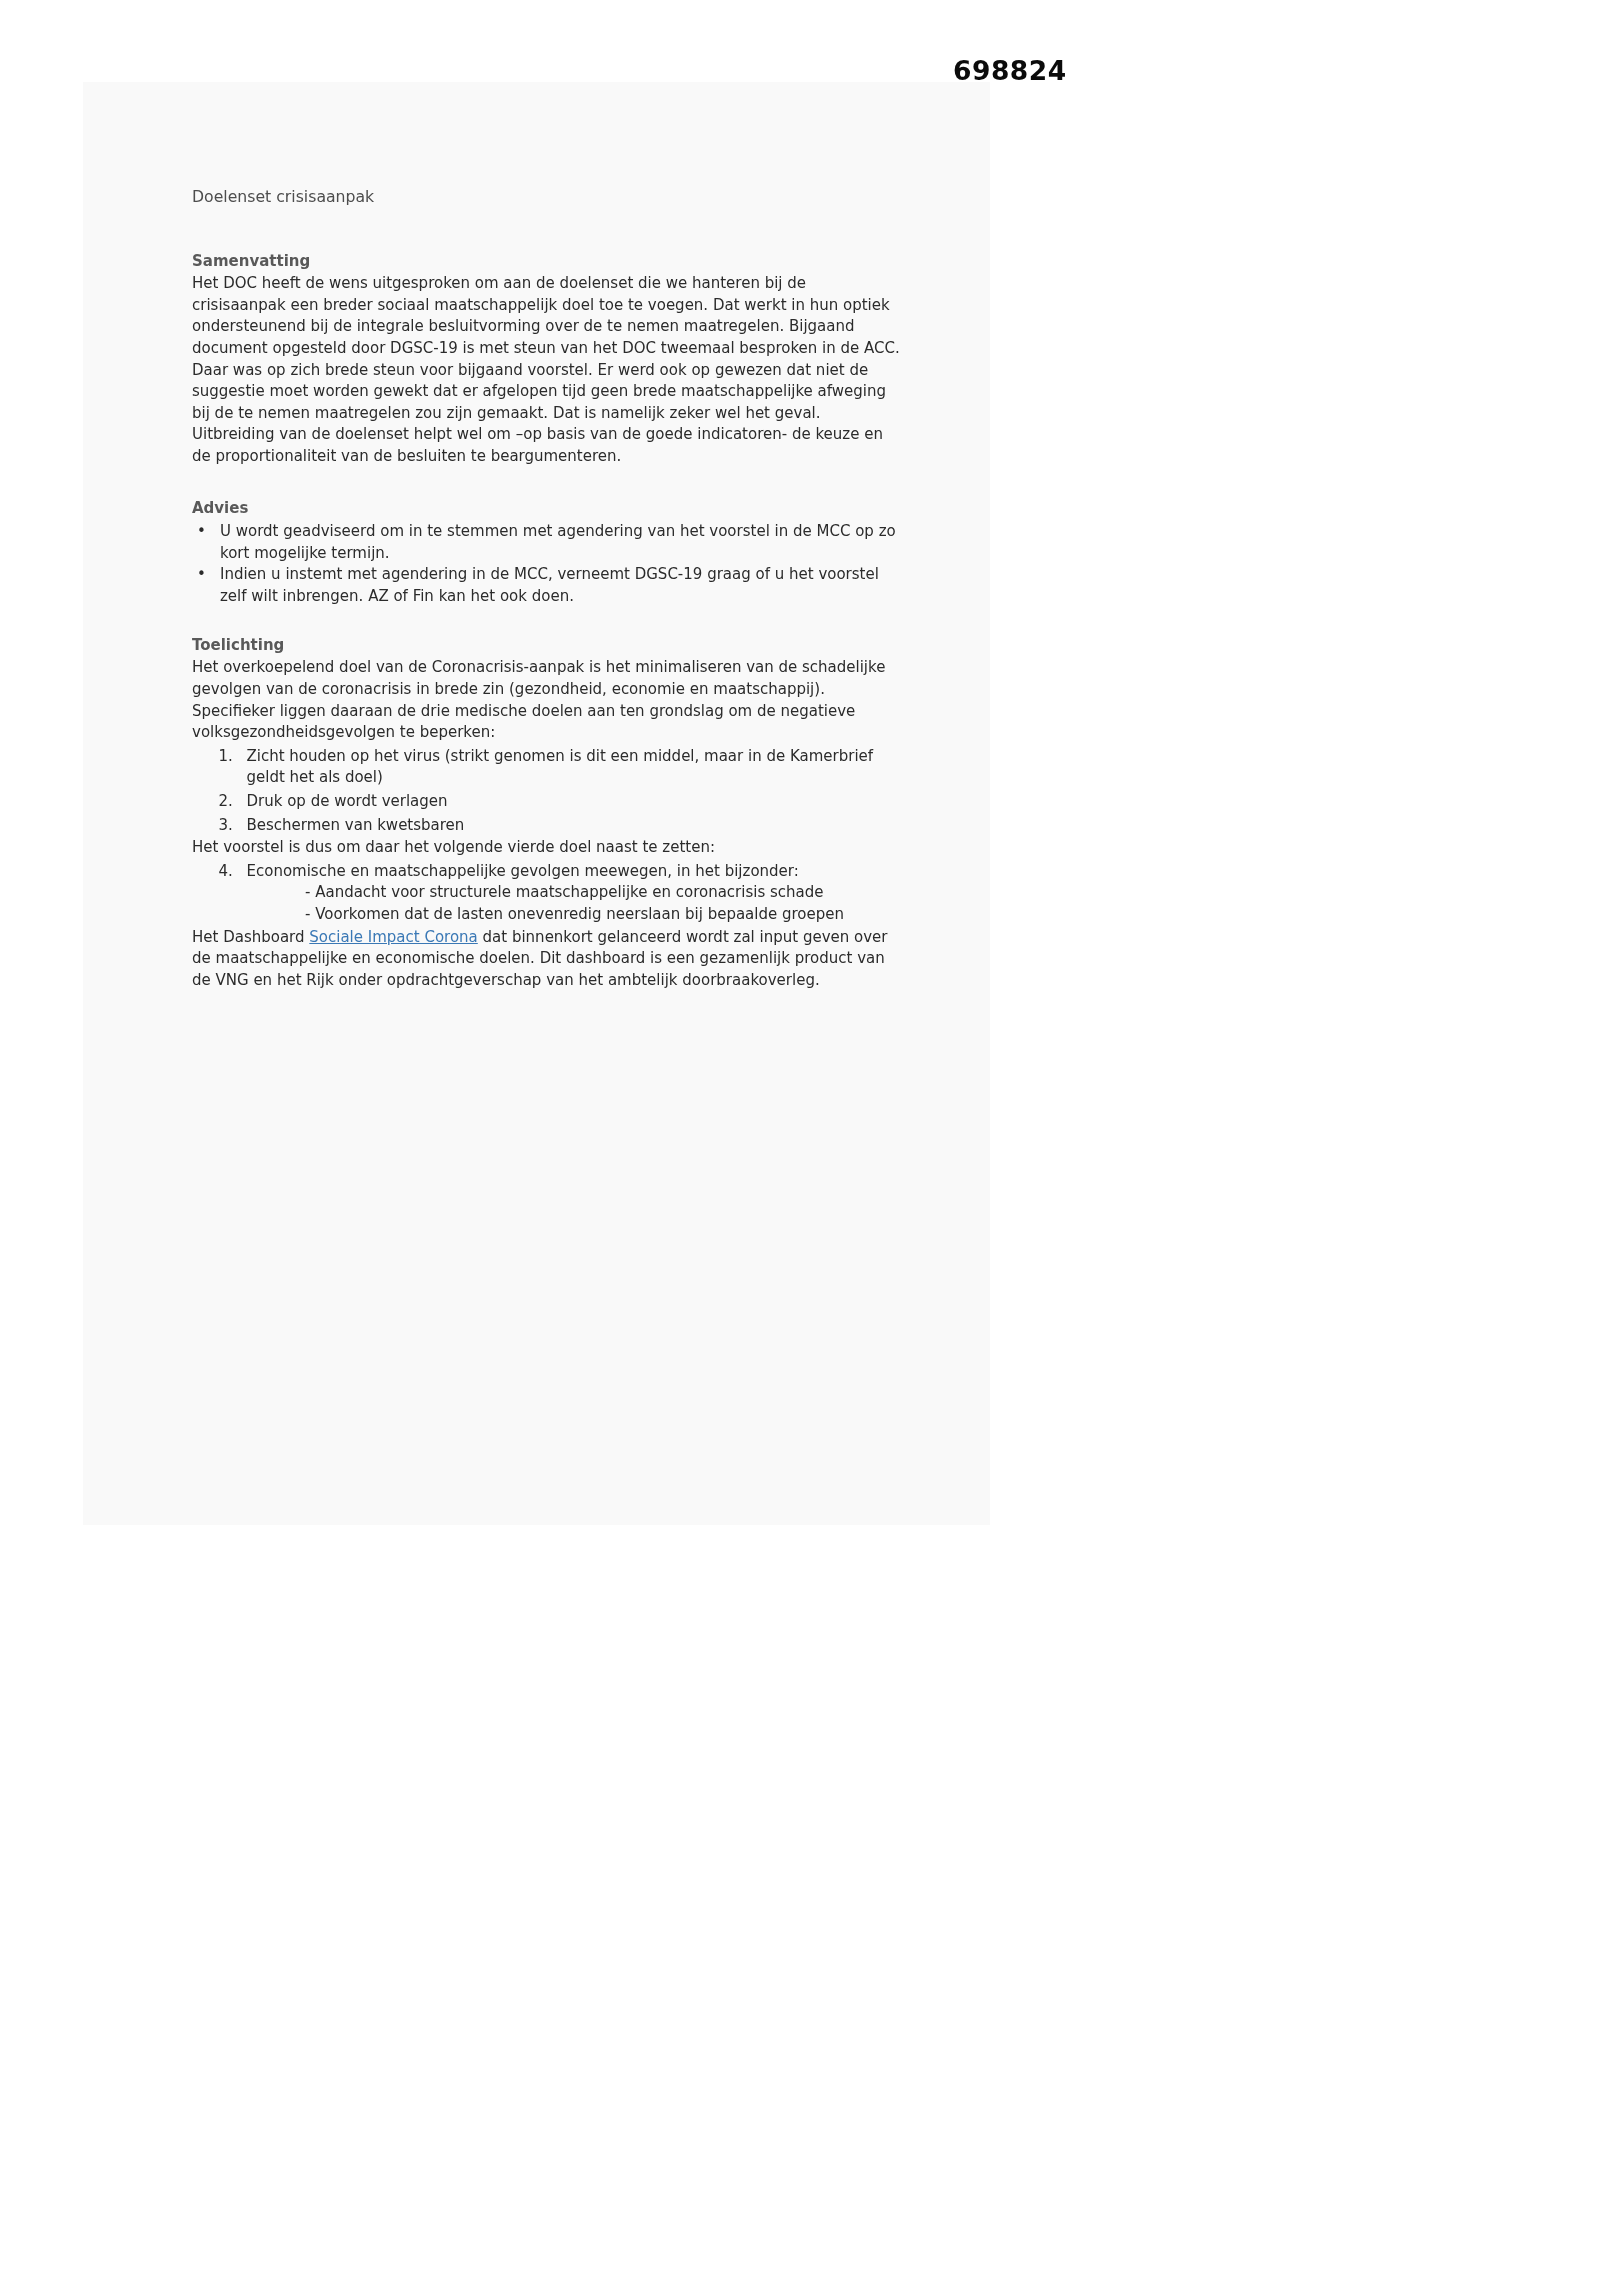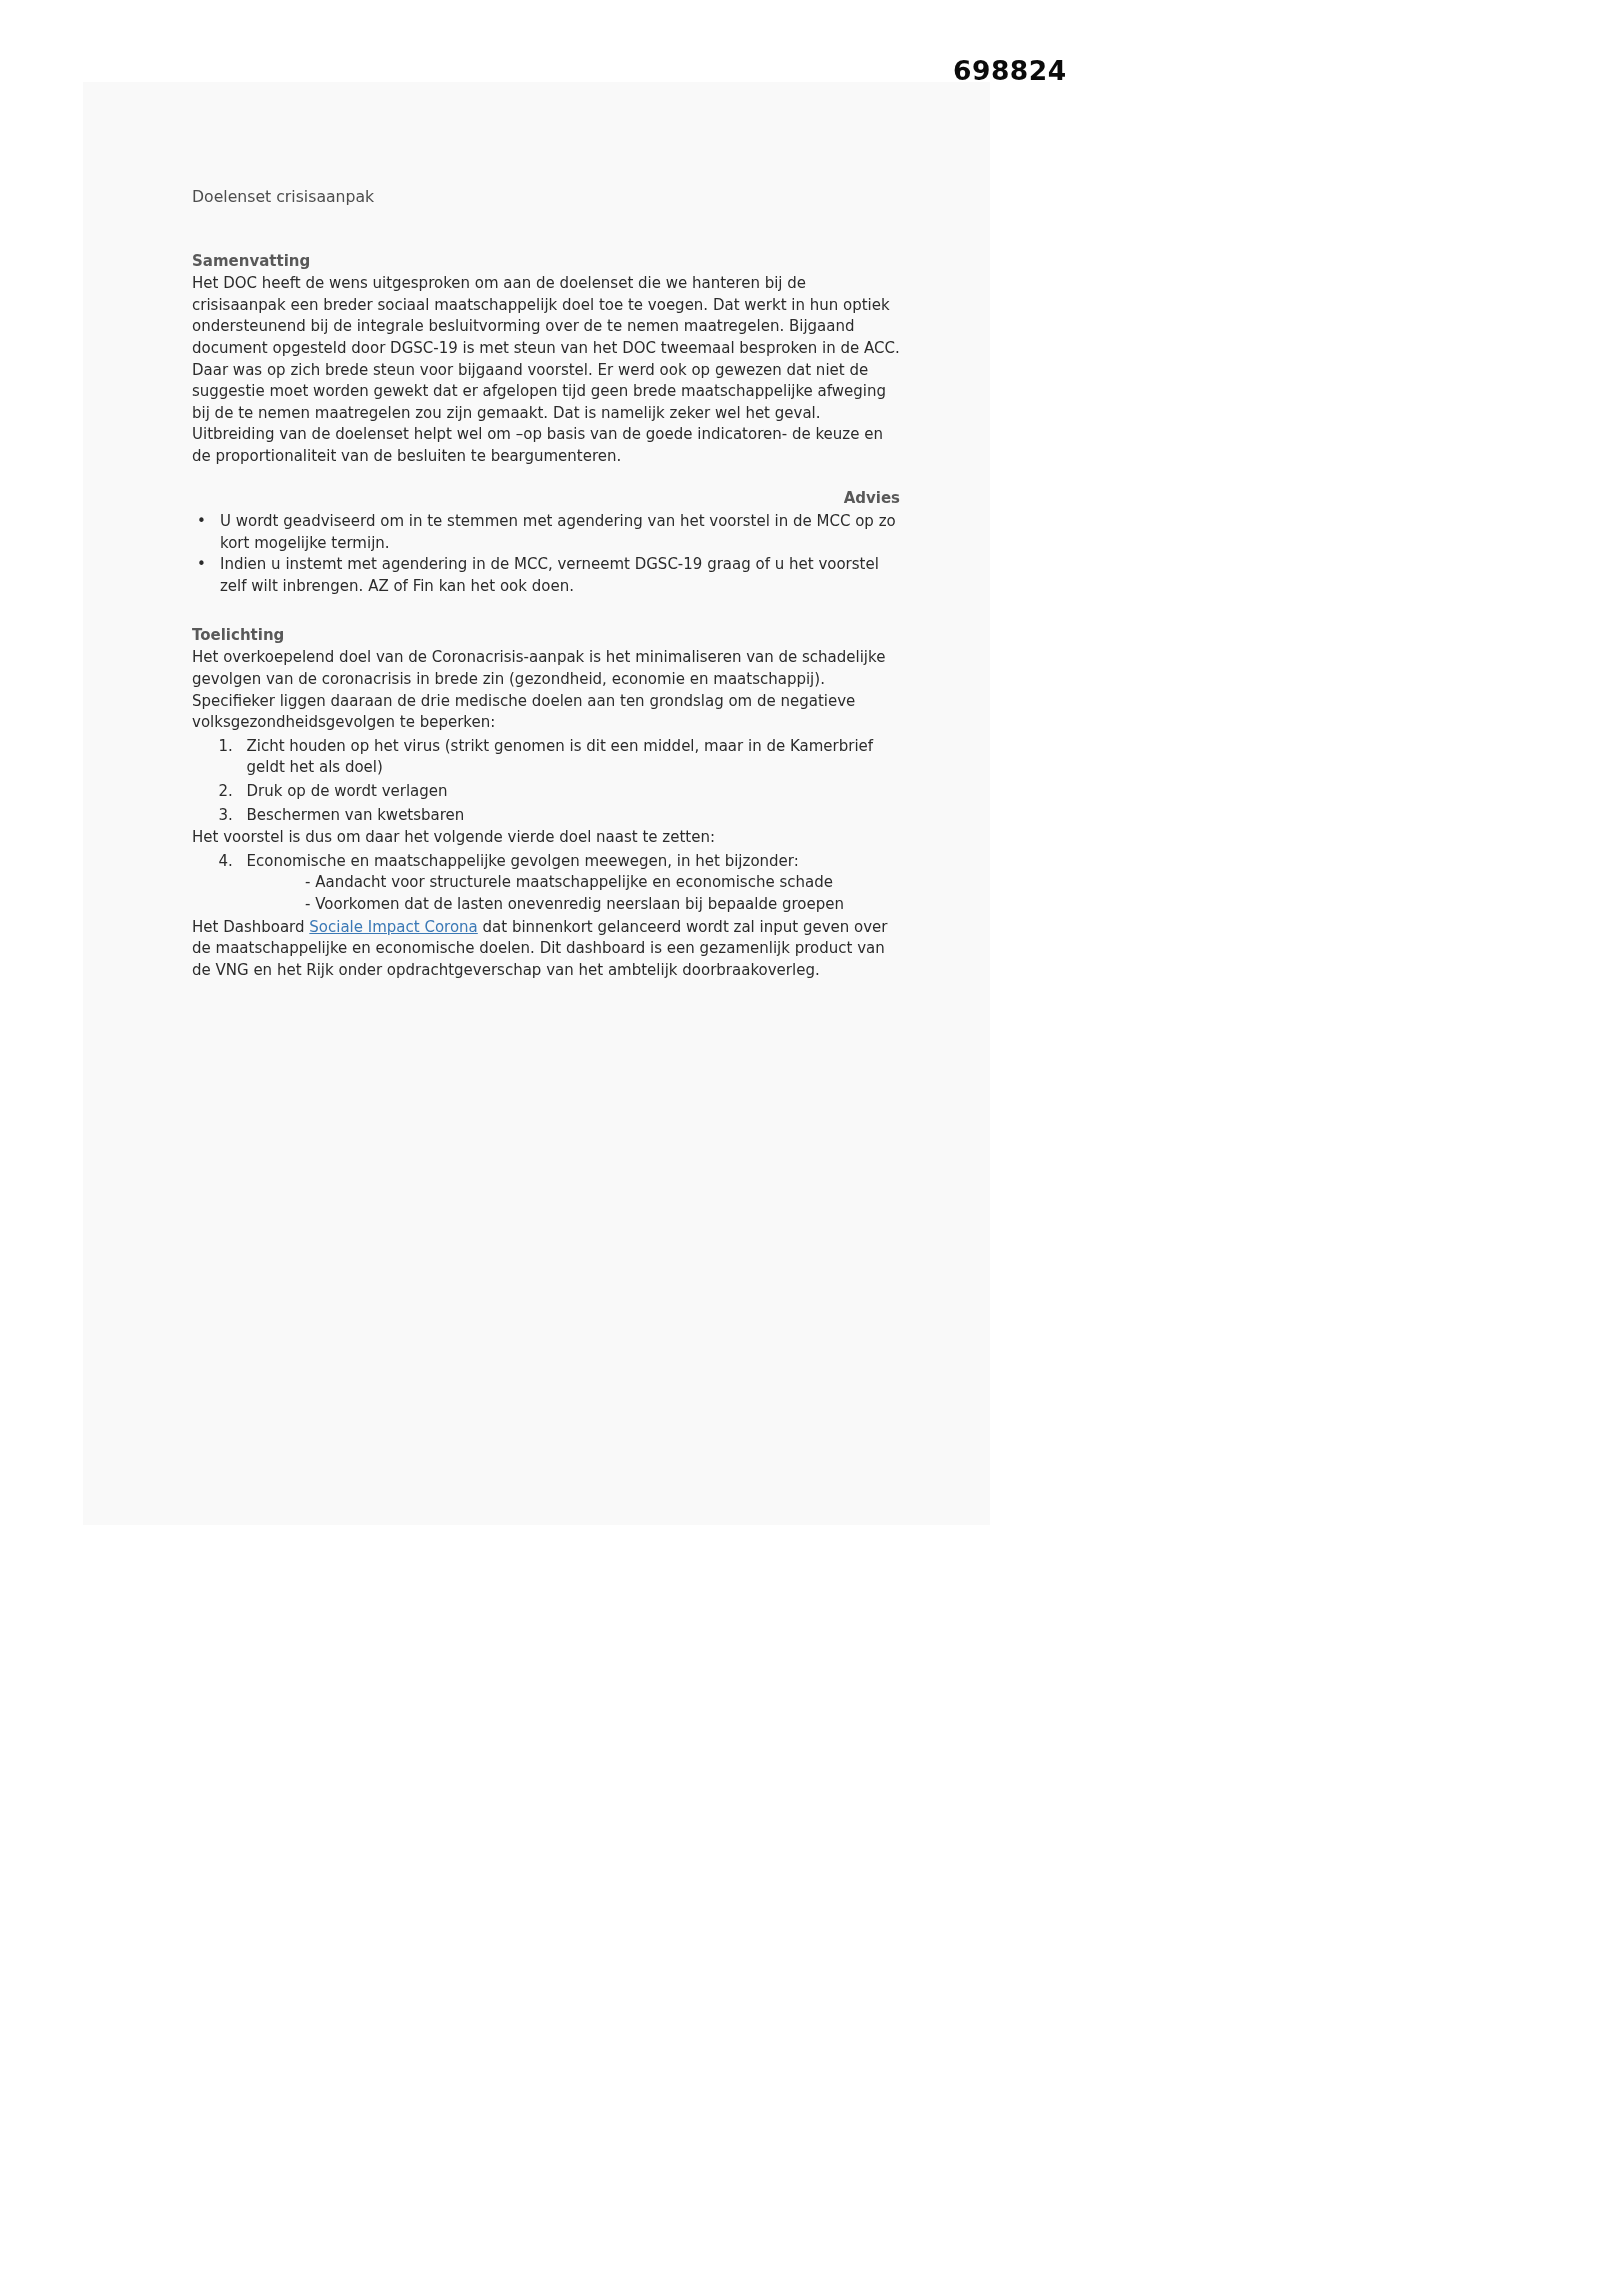--- a/index.html
+++ b/index.html
@@ -49,21 +49,21 @@
   }
   .section-heading {
     font-size: 15px;
     font-weight: bold;
     color: #595959;
     margin: 0;
   }
   p.body-text {
     margin: 1px 0 0 0;
   }
-  .heading-advies { margin-top: 20px; text-align: right; }
+  .heading-advies { margin-top: 30px; }
   .bullet-list { margin-top: 2px; }
   .bullet-item {
     display: flex;
   }
   .bullet-item .marker {
     flex: none;
     width: 28px;
     padding-left: 4.9px;
     box-sizing: border-box;
   }
@@ -132,19 +132,19 @@
       <span class="num-text">Beschermen van kwetsbaren</span>
     </div>
   </div>
 
   <p class="body-text proposal-intro">Het voorstel is dus om daar het volgende vierde doel naast te zetten:</p>
 
   <div class="numbered-item">
     <span class="num">4.</span>
     <span class="num-text">Economische en maatschappelijke gevolgen meewegen, in het bijzonder:</span>
   </div>
-  <div class="sub-dash-item">- Aandacht voor structurele maatschappelijke en economische schade</div>
+  <div class="sub-dash-item">- Aandacht voor structurele maatschappelijke en coronacrisis schade</div>
   <div class="sub-dash-item">- Voorkomen dat de lasten onevenredig neerslaan bij bepaalde groepen</div>
 
   <p class="body-text closing-paragraph"><span>Het Dashboard </span><a class="inline-link">Sociale Impact Corona</a><span> dat binnenkort gelanceerd wordt zal input geven over de maatschappelijke en economische doelen. Dit dashboard is een gezamenlijk product van de VNG en het Rijk onder opdrachtgeverschap van het ambtelijk doorbraakoverleg.</span></p>
 
 </div>
 
 
 </body></html>

